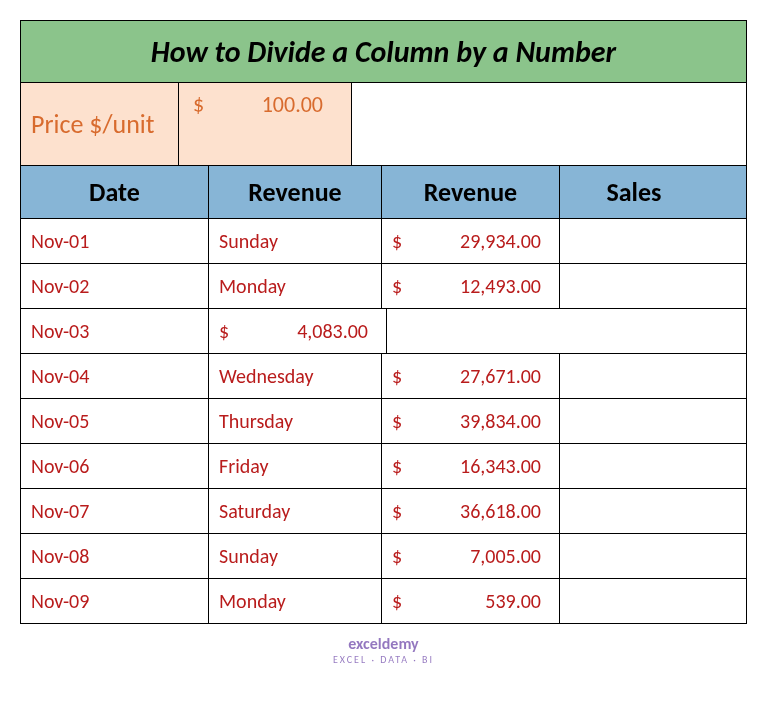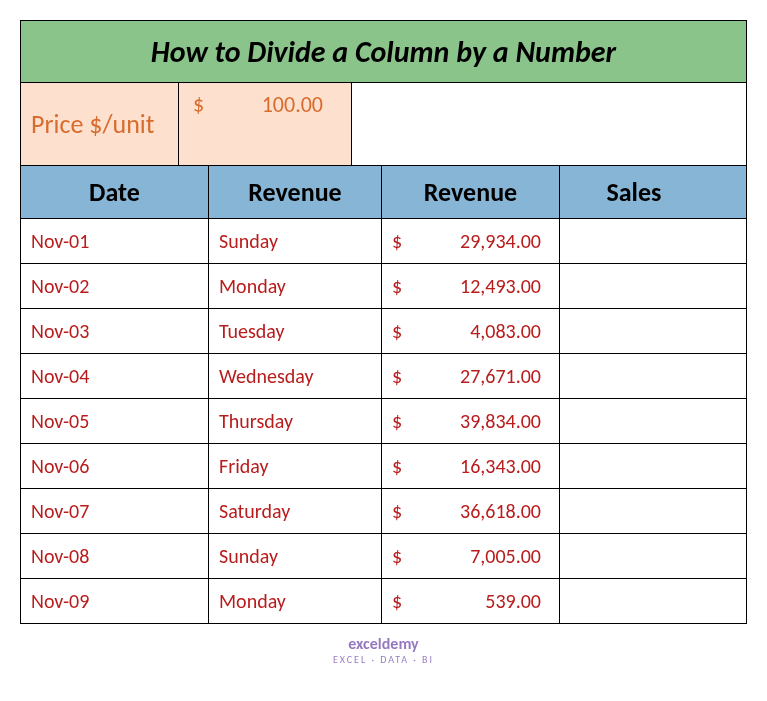--- a/index.html
+++ b/index.html
@@ -172,21 +172,20 @@
         <div class="data-cell col-date">Nov-02</div>
         <div class="data-cell col-weekday">Monday</div>
         <div class="data-cell col-revenue revenue-cell">
           <span class="dollar">$</span>
           <span class="amount">12,493.00</span>
         </div>
         <div class="data-cell col-sales"></div>
       </div>
       <div class="data-row">
         <div class="data-cell col-date">Nov-03</div>
-        <div class="data-cell col-weekday">Tuesday</div>
         <div class="data-cell col-revenue revenue-cell">
           <span class="dollar">$</span>
           <span class="amount">  4,083.00</span>
         </div>
         <div class="data-cell col-sales"></div>
       </div>
       <div class="data-row">
         <div class="data-cell col-date">Nov-04</div>
         <div class="data-cell col-weekday">Wednesday</div>
         <div class="data-cell col-revenue revenue-cell">

